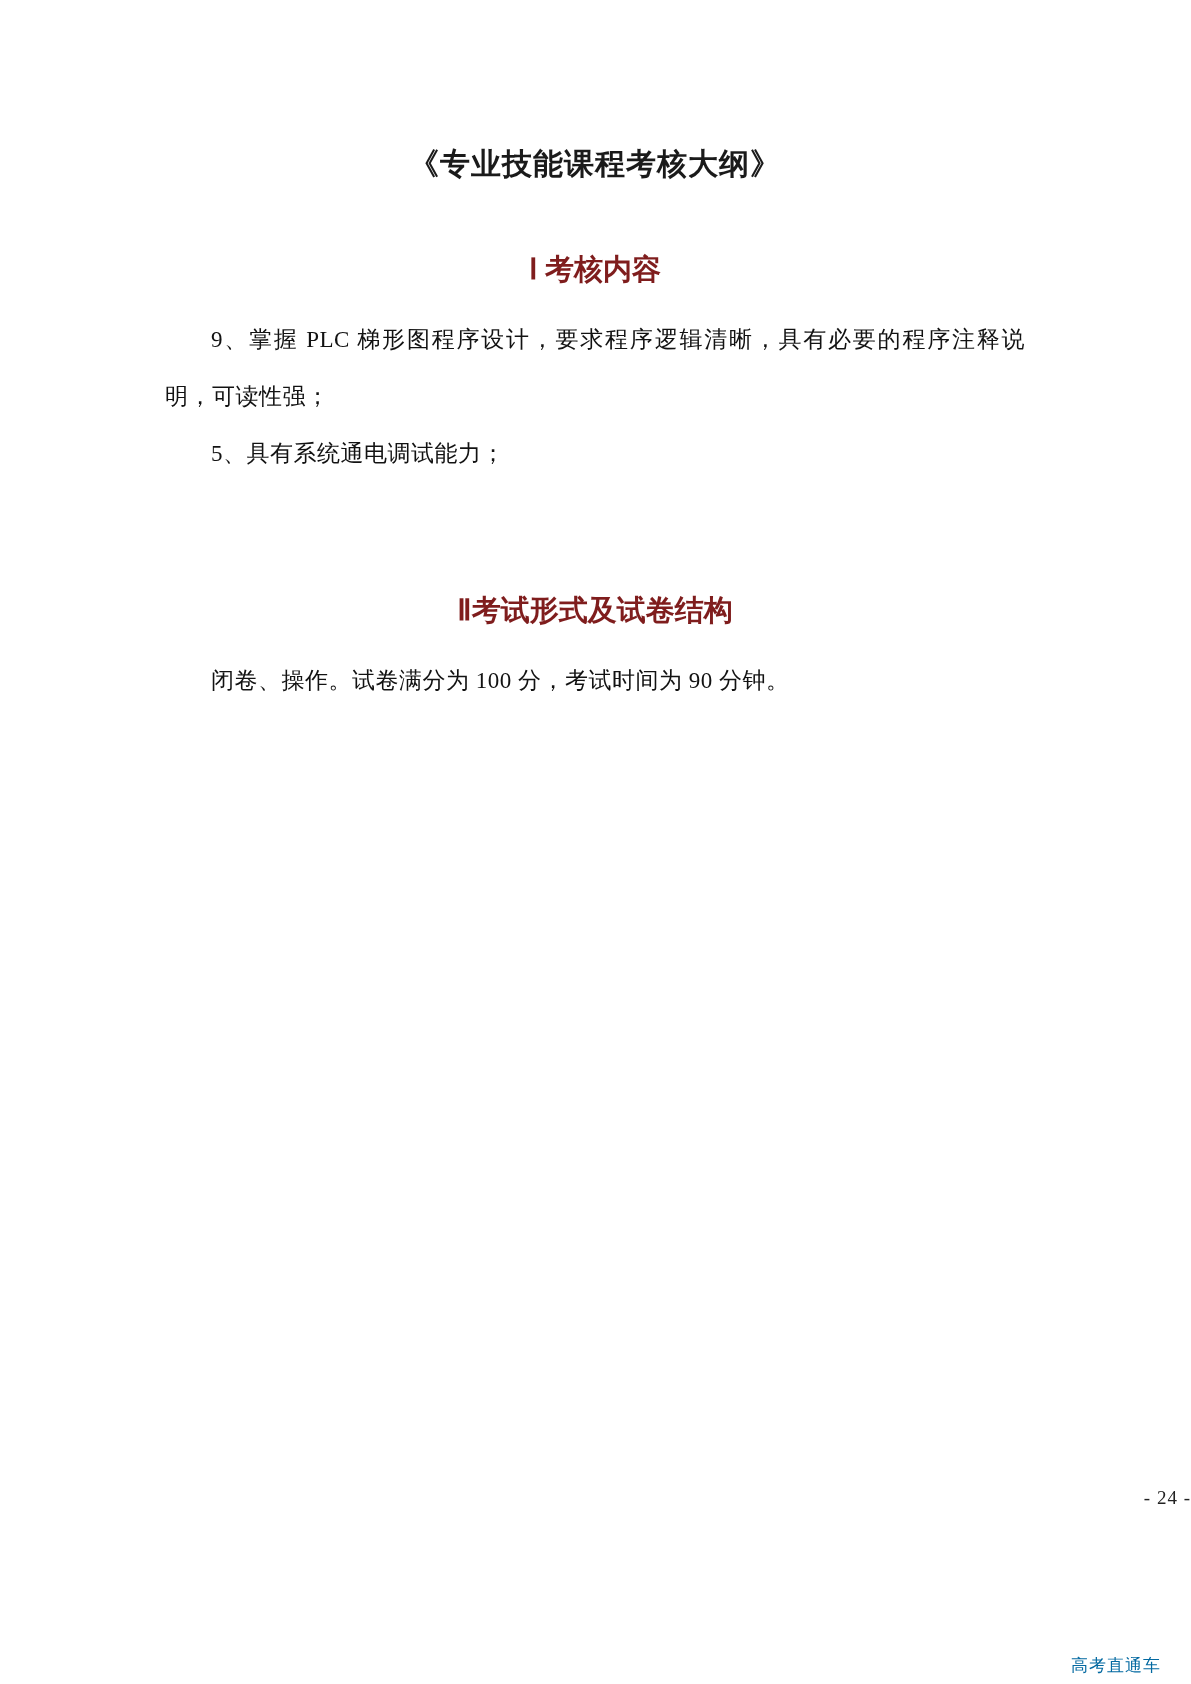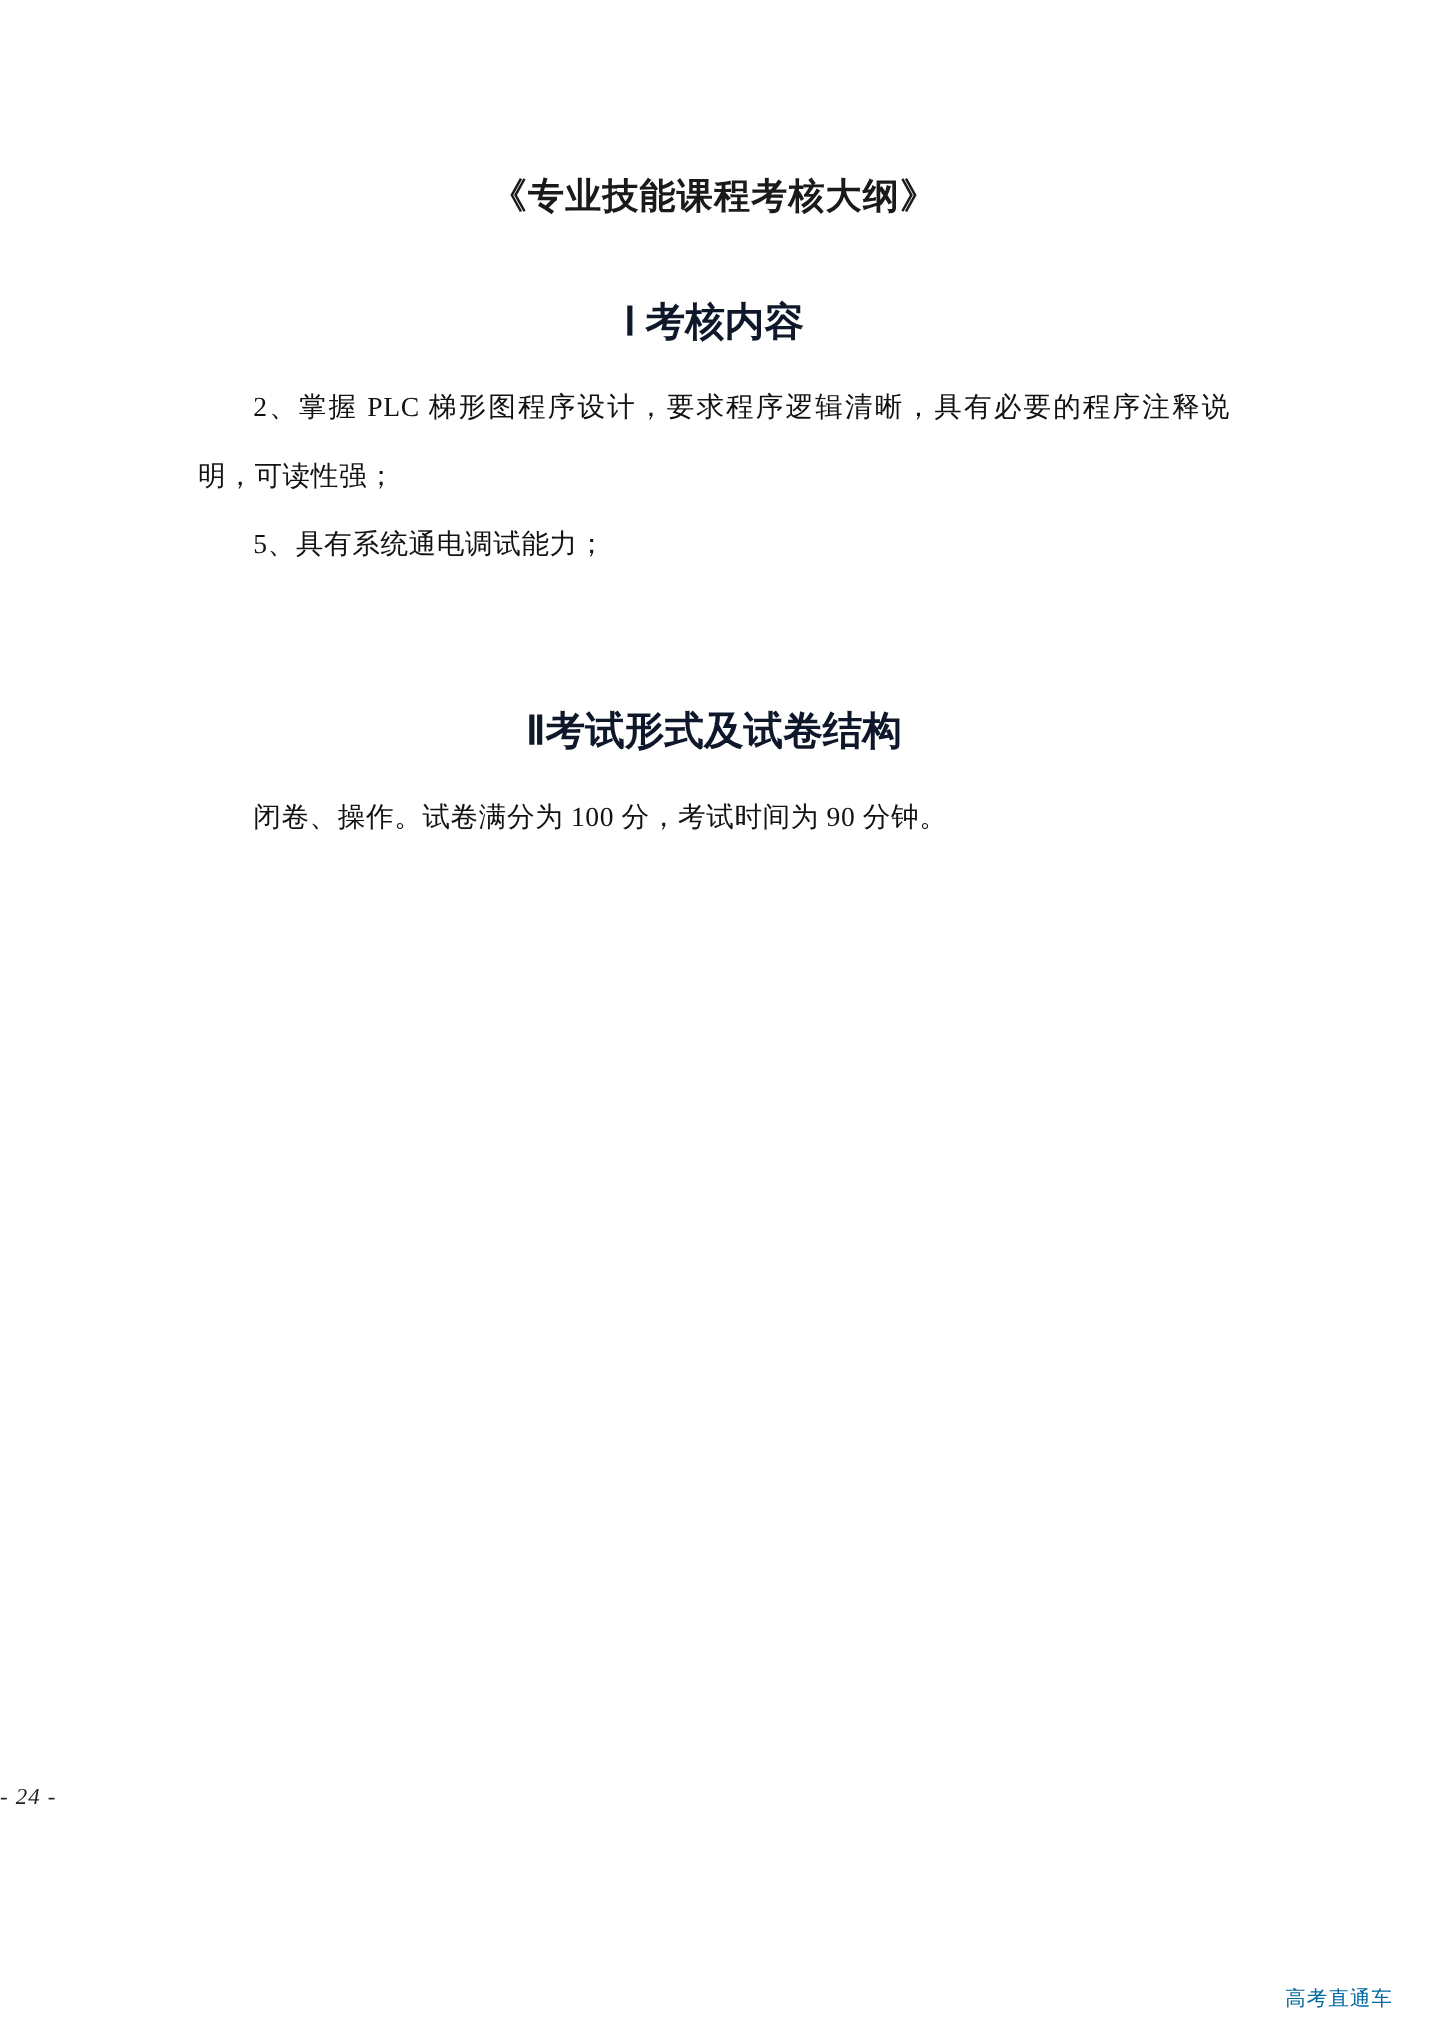--- a/index.html
+++ b/index.html
@@ -34,48 +34,47 @@
     font-size: 30px;
     font-weight: bold;
     letter-spacing: 1px;
     margin: 0 0 0 0;
     padding-top: 14px;
     line-height: 46px;
     color: #1a1a1a;
   }
   .section-heading {
     text-align: center;
-    font-size: 33px;
+    font-size: 29px;
     font-weight: bold;
     line-height: 40px;
     margin: 0;
-    color: #0f172a;
+    color: #7f1d1d;
   }
   .sec1-space { height: 62px; }
   .sec2-space { height: 108px; }
   .after-heading { height: 22px; }
   .para {
     font-size: 23px;
     line-height: 57px;
     text-align: justify;
     text-indent: 2em;
     margin: 0;
     color: #121212;
     letter-spacing: 0.5px;
   }
   .page-number {
     position: absolute;
     left: 0;
     top: 1470px;
     width: 1191px;
-    text-align: left;
+    text-align: right;
     font-size: 19px;
     color: #222222;
     letter-spacing: 1px;
-    font-style: italic;
   }
   .watermark {
     position: absolute;
     right: 30px;
     bottom: 24px;
     font-family: "Liberation Sans", sans-serif;
     font-size: 17px;
     color: #0369a1;
     letter-spacing: 1px;
   }
@@ -88,21 +87,21 @@
 
     <div class="doc-title">《专业技能课程考核大纲》</div>
 
     <div class="sec1-space"></div>
 
     <div class="section-heading">Ⅰ 考核内容</div>
 
     <div class="after-heading"></div>
 
 
-    <p class="para">2、掌握 PLC 梯形图程序设计，要求程序逻辑清晰，具有必要的程序注释说明，可读性强；</p>
+    <p class="para">9、掌握 PLC 梯形图程序设计，要求程序逻辑清晰，具有必要的程序注释说明，可读性强；</p>
 
 
     <p class="para">5、具有系统通电调试能力；</p>
 
     <div class="sec2-space"></div>
 
     <div class="section-heading">Ⅱ考试形式及试卷结构</div>
 
     <div class="after-heading"></div>
 

